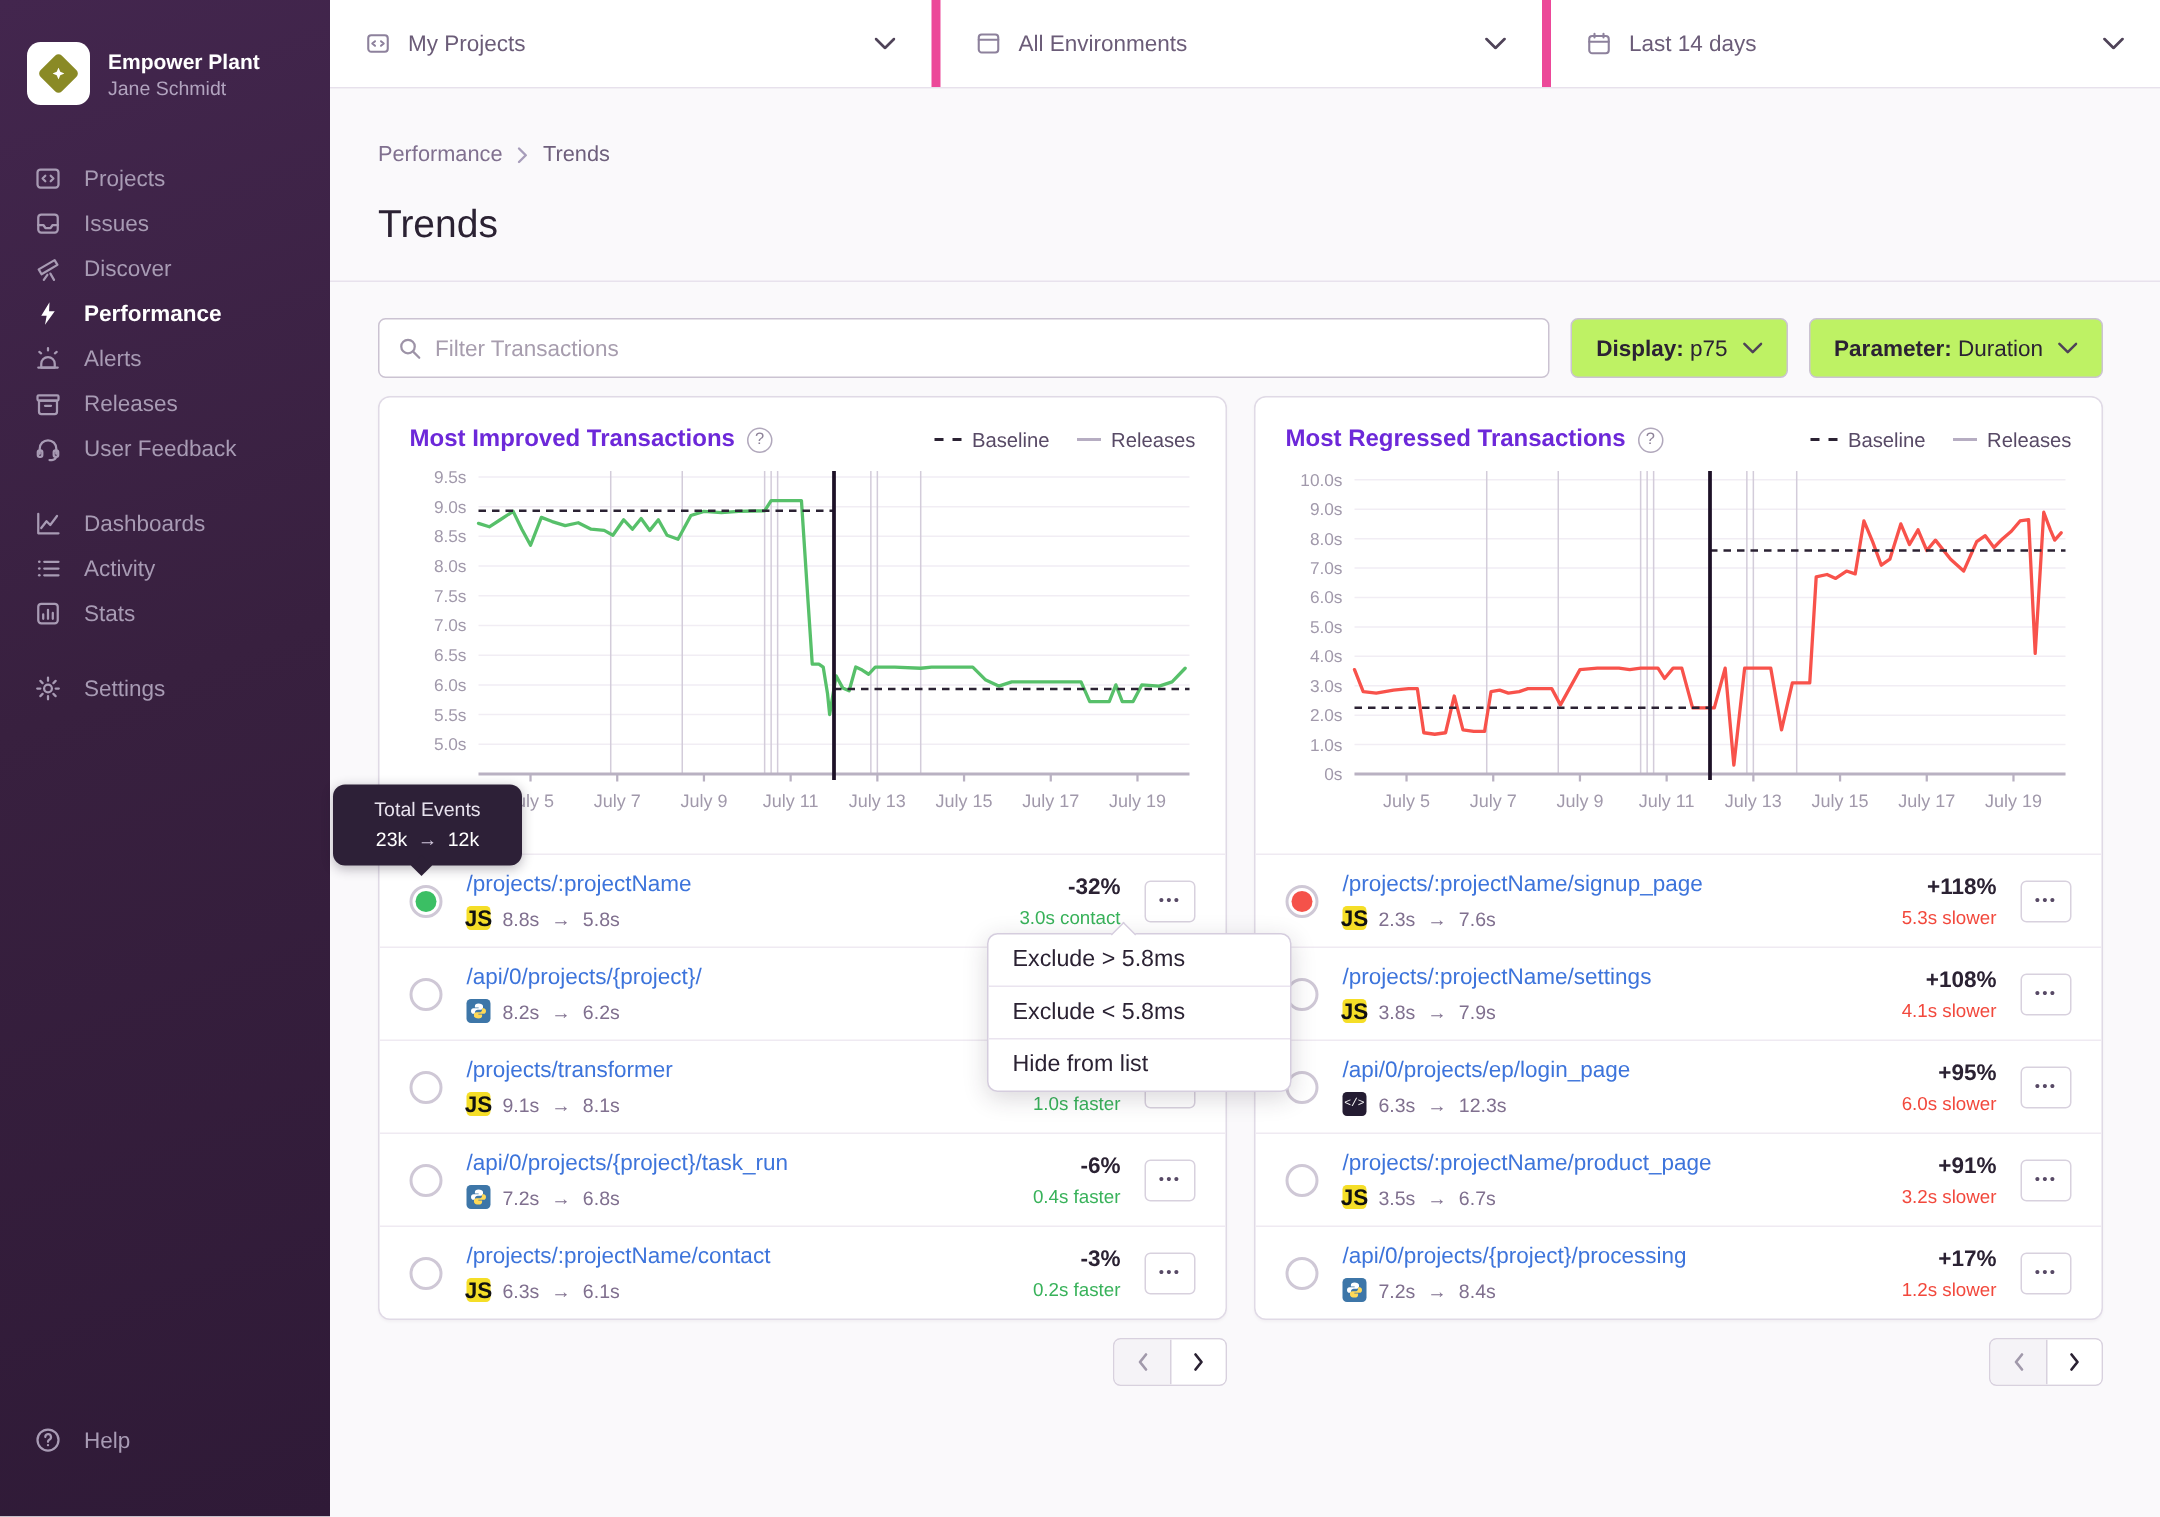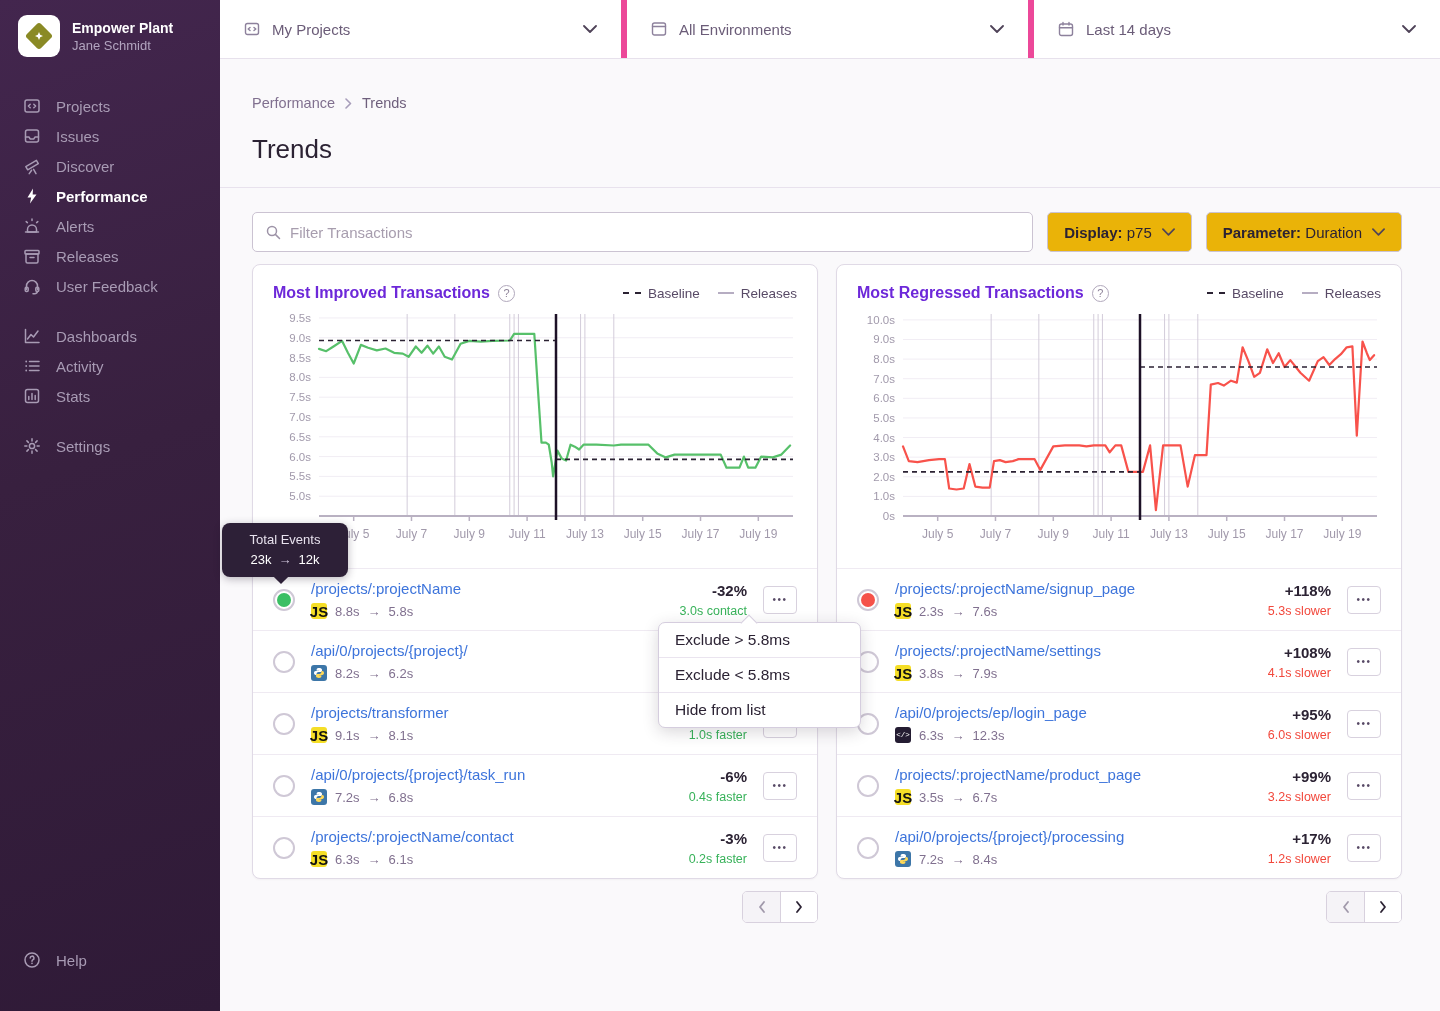--- a/index.html
+++ b/index.html
@@ -2,21 +2,21 @@
 <html><head>
 <meta charset="utf-8">
 <style>
   * { margin:0; padding:0; box-sizing:border-box; }
   html,body { width:1440px; height:1011px; overflow:hidden; font-family:"Liberation Sans",sans-serif; background:#faf9fb; position:relative; }
 
   
   .sidebar { position:absolute; left:0; top:0; width:220px; height:1011px;
     background:linear-gradient(160deg,#43264e 0%,#38203f 45%,#2f1a37 100%);
     display:flex; flex-direction:column; color:#a89bb4; }
-  .org { display:flex; gap:12px; padding:15px 16px 10px 18px; align-items:center; }
+  .org { display:flex; gap:12px; padding:15px 16px 10px 18px; align-items:center;margin-top:13px; }
   .org-logo { width:42px; height:42px; background:#fff; border-radius:9px; position:relative; flex:0 0 auto; }
   .org-diamond { position:absolute; left:11px; top:11px; width:20px; height:20px; background:#8a8a25; transform:rotate(45deg); border-radius:3px; }
   .org-diamond-inner { position:absolute; left:6px; top:6px; width:8px; height:8px; background:#fff; border-radius:1px; clip-path:polygon(50% 0,65% 35%,100% 50%,65% 65%,50% 100%,35% 65%,0 50%,35% 35%); transform:rotate(-45deg); }
   .org-name { color:#fff; font-weight:bold; font-size:14px; line-height:1.3; }
   .org-user { color:#b2a4bf; font-size:13px; margin-top:1px; }
   .nav { margin-top:24px; }
   .nav-item { display:flex; align-items:center; gap:14px; padding:6px 0 6px 22px; font-size:15px; cursor:pointer; }
   .nav-item .nicon { width:20px; height:18px; display:flex; align-items:center; justify-content:center; }
   .nav-item.active { color:#fff; font-weight:bold; }
   .nav-gap { height:20px; }
@@ -39,21 +39,21 @@
   .content { position:absolute; left:220px; top:60px; width:1220px; height:951px; background:#faf9fb; }
   .page-head { padding:35px 38px 22px 32px; border-bottom:1px solid #e8e2ed; }
   .crumbs { display:flex; align-items:center; gap:10px; font-size:14.5px; color:#80708f; }
   .crumbs .cur { color:#6e5f7c; }
   .page-title { margin-top:23px; font-size:26px; font-weight:500; color:#2b2233; }
 
   .controls { display:flex; gap:14px; padding:24px 38px 0 32px; }
   .filter-box { flex:1; height:40px; background:#fff; border:1px solid #cbc3d2; border-radius:5px; display:flex; align-items:center; padding:0 12px; gap:9px; }
   .filter-box input { border:none; outline:none; flex:1; font-size:15px; color:#2b2233; font-family:"Liberation Sans",sans-serif; background:transparent; }
   .filter-box input::placeholder { color:#a79dae; }
-  .ctl-btn { height:40px; background:#eab308; border:1px solid #cbc3d2; border-radius:5px; display:flex; align-items:center; gap:10px; padding:0 16px; font-size:15px; color:#2b2233; cursor:pointer; }
+  .ctl-btn { height:40px; background:#bef264; border:1px solid #cbc3d2; border-radius:5px; display:flex; align-items:center; gap:10px; padding:0 16px; font-size:15px; color:#2b2233; cursor:pointer; }
   .ctl-btn b { font-weight:bold; }
   .ctl-btn .val { color:#2b2233; }
 
   .panels { display:flex; gap:18px; padding:12px 38px 0 32px; }
   .panel { width:566px; background:#fff; border:1px solid #e0dae6; border-radius:8px; box-shadow:0 1px 2px rgba(43,34,51,.04); }
   .panel-head { display:flex; align-items:center; padding:19px 20px 6px 20px; }
   .panel-title { font-size:16px; font-weight:bold; color:#6d28d9; }
   .help-circle { width:17px; height:17px; border:1.5px solid #b1a8bc; border-radius:50%; color:#8e8399; font-size:11px; display:inline-flex; align-items:center; justify-content:center; margin-left:8px; cursor:pointer; }
   .legend { margin-left:auto; display:flex; align-items:center; gap:18px; font-size:13.5px; color:#584a66; }
   .leg-item { display:flex; align-items:center; gap:7px; }
@@ -603,21 +603,21 @@
           <div class="tx-main">
             <a class="tx-link">/projects/:projectName/product_page</a>
             <div class="tx-sub">
                 <span class="badge js">JS</span>
                 <span>3.5s</span>
                 <span>→</span>
                 <span>6.7s</span>
               </div>
           </div>
           <div class="tx-right">
-              <div class="tx-pct">+99%</div>
+              <div class="tx-pct">+91%</div>
               <div class="tx-delta slower">3.2s slower</div>
             </div>
           <span class="dots-btn">•••</span>
         </div>
         <div class="tx-row">
           <span class="radio"></span>
           <div class="tx-main">
             <a class="tx-link">/api/0/projects/{project}/processing</a>
             <div class="tx-sub">
                 <span class="badge py">

